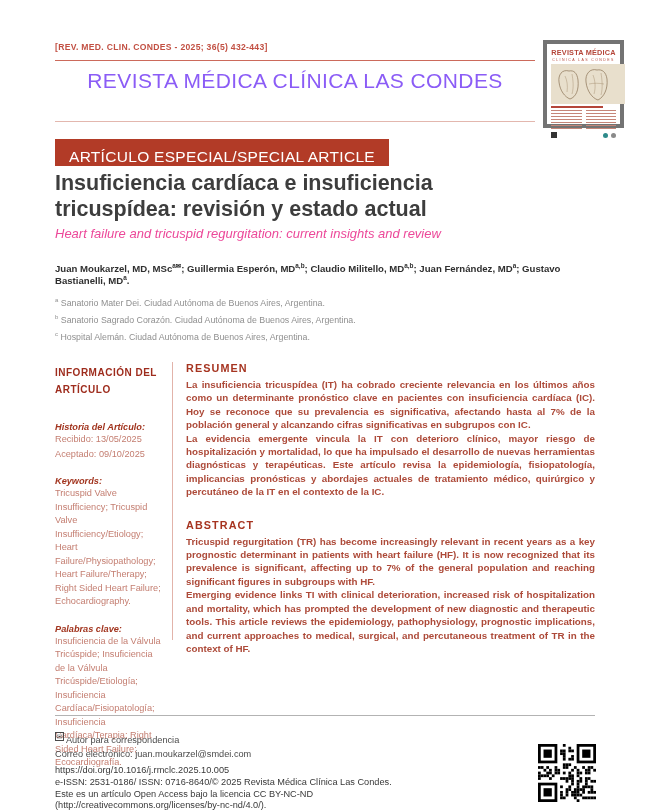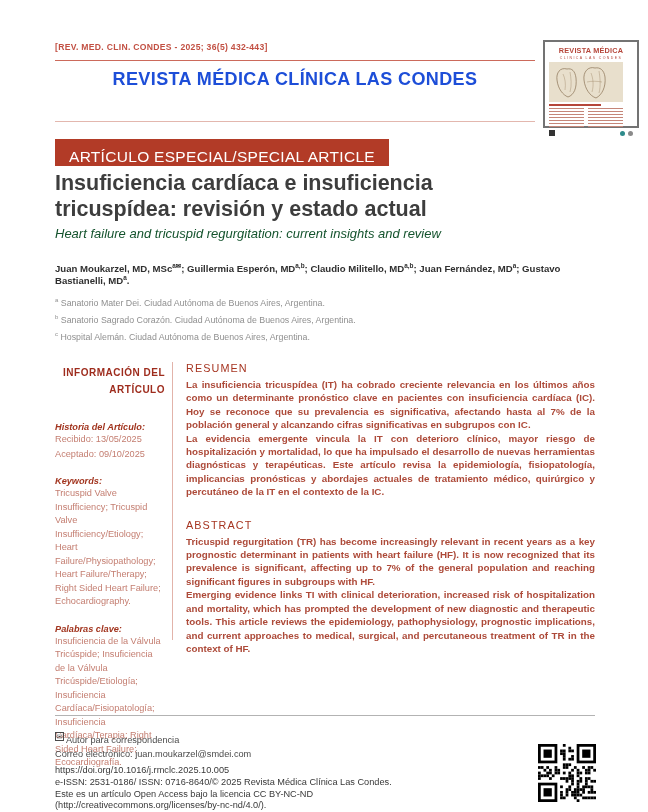--- a/index.html
+++ b/index.html
@@ -4,62 +4,62 @@
 <style>
   * { margin:0; padding:0; box-sizing:border-box; }
   html,body { width:648px; height:812px; background:#ffffff; }
   body { font-family:"Liberation Sans", sans-serif; position:relative; overflow:hidden; }
   .abs { position:absolute; }
 
   
   .citation { top:42px; left:55px; font-size:8.6px; font-weight:bold; letter-spacing:.3px; color:#c25043; }
   .rule-red { top:60px; left:55px; width:480px; height:1px; background:#cc6a5b; }
   .masthead { top:69px; left:55px; width:480px; text-align:center; }
-  .journal-title { font-size:18px; color:#1d4ed8; letter-spacing:.4px; white-space:nowrap;font-weight:bold; }
+  .journal-title { font-size:21px; color:#8b5cf6; letter-spacing:.4px; white-space:nowrap; }
   .journal-url { font-size:11px; color:#b8483a; margin-top:3px; text-decoration:none; display:inline-block; }
   .rule-light { top:121px; left:55px; width:480px; height:1px; background:#e3b7ae; }
 
   
-  .cover { top:40px; left:543px; width:96px; height:88px; background:#fff; border:2px solid #737373; padding:4px 4px 2px 4px; }
+  .cover { top:40px; left:543px; width:81px; height:88px; background:#fff; border:4px solid #737373; padding:4px 4px 2px 4px; }
   .cover-title { font-size:7.3px; font-weight:bold; color:#b5463a; text-align:center; letter-spacing:.2px; white-space:nowrap; }
   .cover-sub { font-size:3.5px; color:#b5463a; text-align:center; letter-spacing:1.4px; margin-top:1px; white-space:nowrap; }
   .cover-img { margin-top:2px; width:74px; height:40px; background:#e8dfcc; }
   .cover-rule { margin-top:2px; width:52px; height:2px; background:#b5463a; }
   .cover-cols { margin-top:2px; display:flex; gap:4px; }
   .cover-col { width:35px; height:20px;
     background:repeating-linear-gradient(#c58578 0 1px, transparent 1px 3px); }
   .cover-foot { margin-top:2px; display:flex; align-items:center; justify-content:space-between; }
   .cover-qr { width:6px; height:6px; background:#333; }
   .cover-logos { display:flex; gap:3px; }
   .logo-dot-teal { width:5px; height:5px; border-radius:50%; background:#2e8b8b; }
   .logo-dot-gray { width:5px; height:5px; border-radius:50%; background:#8a8a8a; }
 
   
   .banner { top:139px; left:55px; height:27px; line-height:27px; background:#b23b27; color:#ffffff;
             font-size:15.5px; letter-spacing:.3px; padding:4px 14px; white-space:nowrap; }
   .art-title { top:171px; left:55px; width:505px; font-size:21.5px; line-height:25.5px; font-weight:bold; color:#3d3d3d; }
-  .art-sub { top:226px; left:55px; width:505px; font-size:13px; font-style:italic; color:#14532d; }
+  .art-sub { top:226px; left:55px; width:505px; font-size:13px; font-style:italic; color:#ec4899; }
 
   
   .authors { top:262px; left:55px; width:540px; font-size:9.6px; font-weight:bold; color:#2f2f2f; }
   .authors sup { font-size:6.4px; }
   .affils { top:293px; left:55px; width:540px; }
   .affil { font-size:8.8px; color:#8f8f8f; line-height:14px; }
   .affil sup { font-size:6px; }
 
   
   .col-divider { top:362px; left:172px; width:1px; height:278px; background:#e2b3aa; }
   .sidebar { top:364px; left:55px; width:110px; }
-  .sb-heading { font-size:10px; font-weight:bold; color:#9e2c1d; letter-spacing:.5px; line-height:17px;text-align:right; }
+  .sb-heading { font-size:10px; font-weight:bold; color:#9e2c1d; letter-spacing:.5px; line-height:17px; }
   .sb-label { font-size:9.2px; font-weight:bold; font-style:italic; color:#a2351f; margin-top:24px; }
   .sb-text { font-size:9.2px; color:#c47e71; line-height:13.5px; margin-top:1px; }
   .sb-gap { margin-top:15px; }
 
   .main-col { top:362px; left:186px; width:409px; }
-  .sec-heading { font-size:10.8px; font-weight:normal; color:#a63420; letter-spacing:1.1px; margin-bottom:4px; }
+  .sec-heading { font-size:10.8px; font-weight:bold; color:#a63420; letter-spacing:1.1px; margin-bottom:4px; }
   .sec-body p { font-size:9.8px; font-weight:bold; color:#ad4a39; line-height:13.4px; text-align:justify; }
   .section + .section { margin-top:20px; }
 
   
   .foot-rule { top:715px; left:55px; width:540px; height:1px; background:#b3b3b3; }
   .correspondence { top:732px; left:55px; font-size:9.2px; color:#4a4a4a; line-height:13.5px; }
   .env { display:inline-block; font-size:7px; border:.5px solid #4a4a4a; line-height:7px; padding:0 .5px;
          vertical-align:super; margin-right:2px; }
   .email-link { color:#4a4a4a; text-decoration:none; }
   .doi-block { top:765px; left:55px; font-size:9.2px; color:#383838; line-height:11.8px; }

